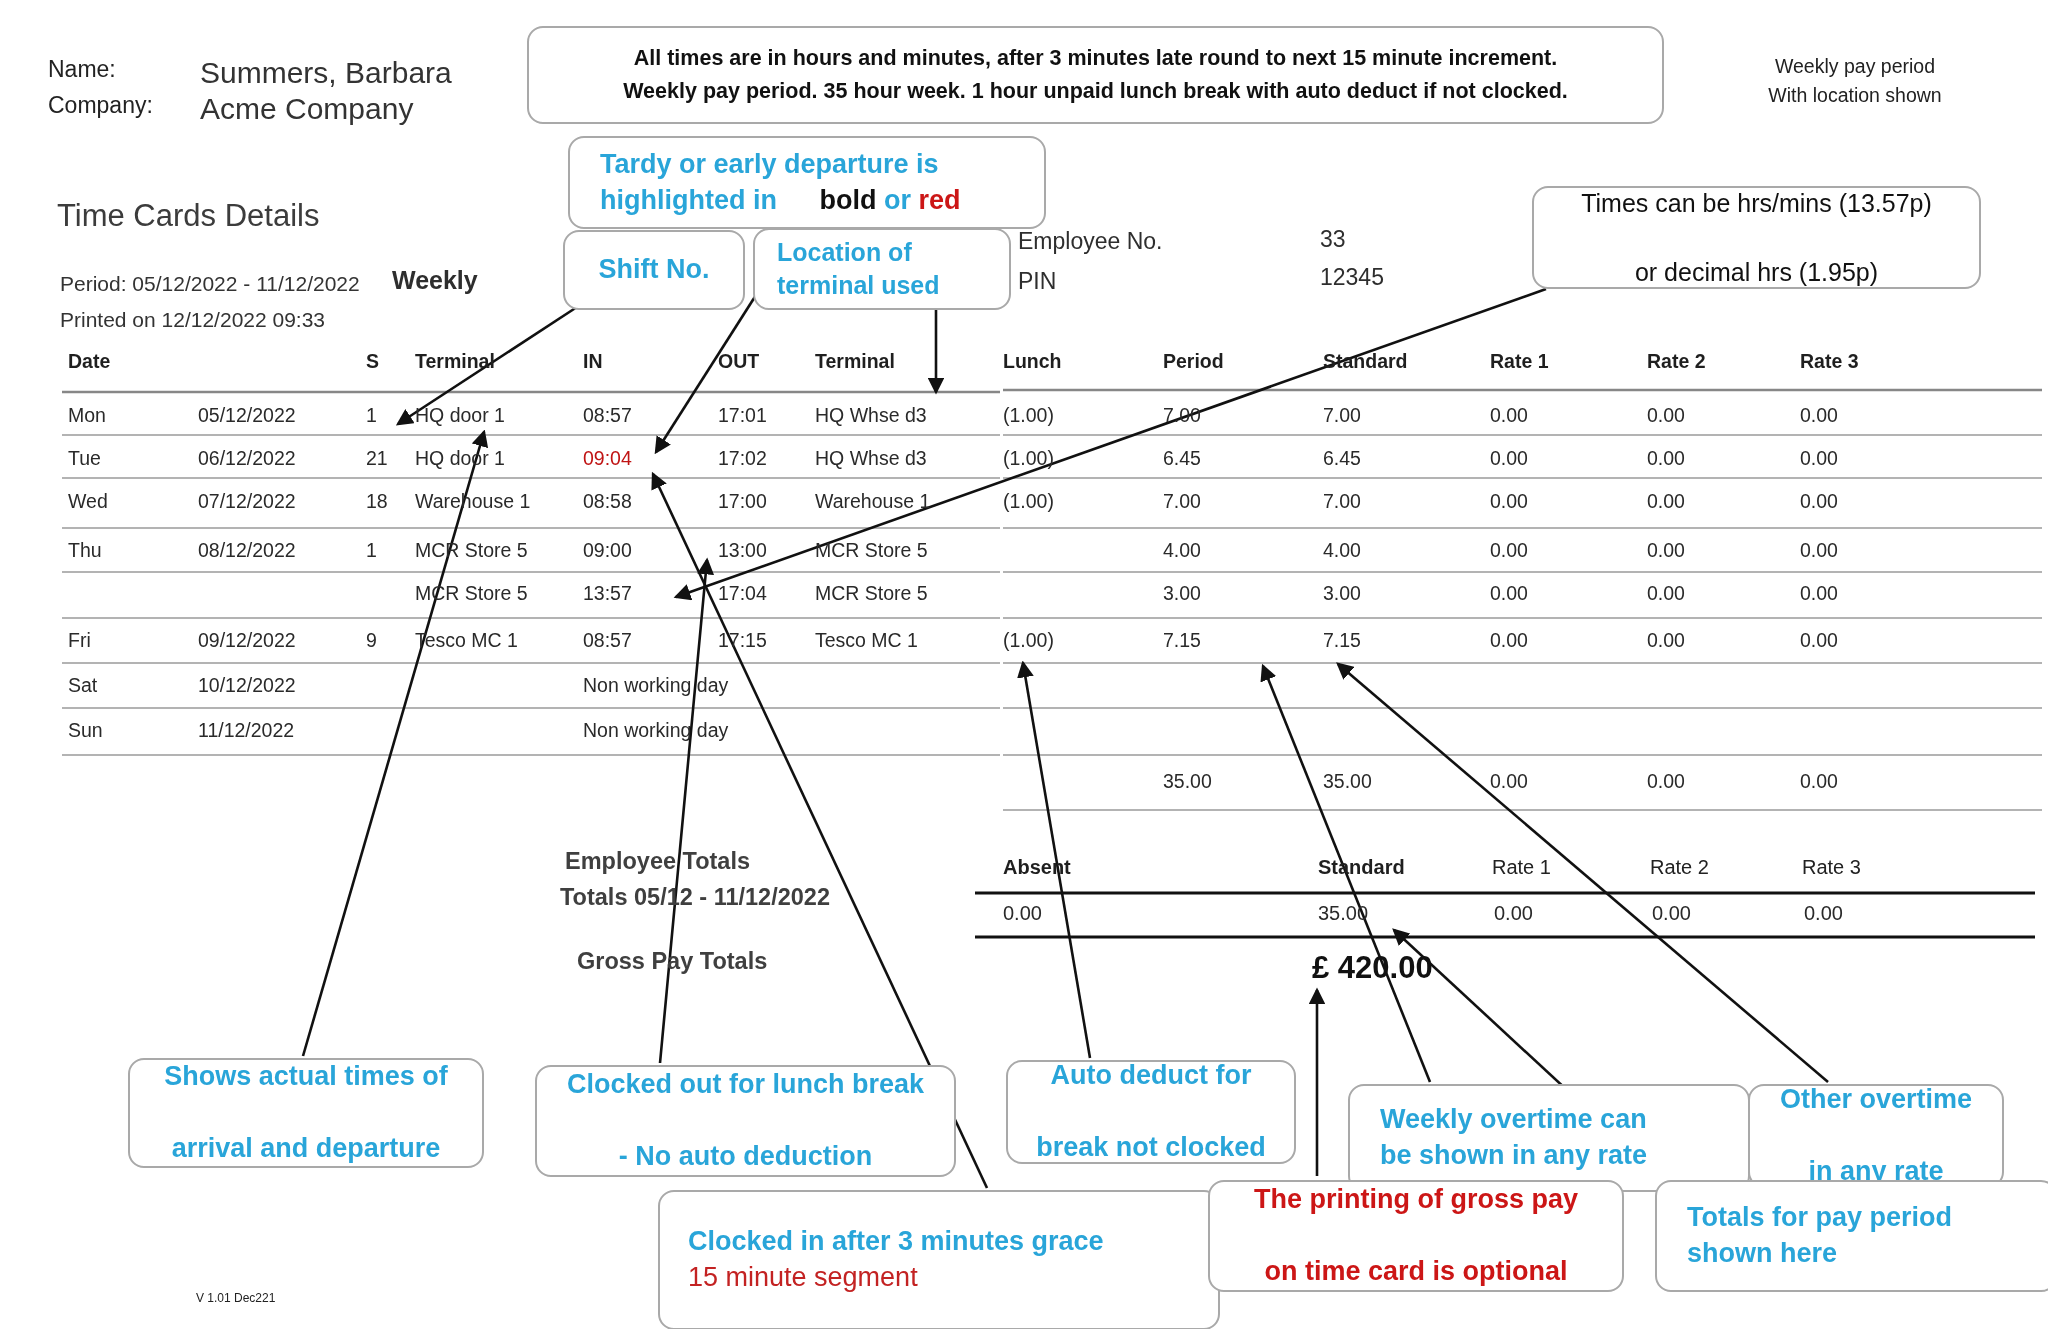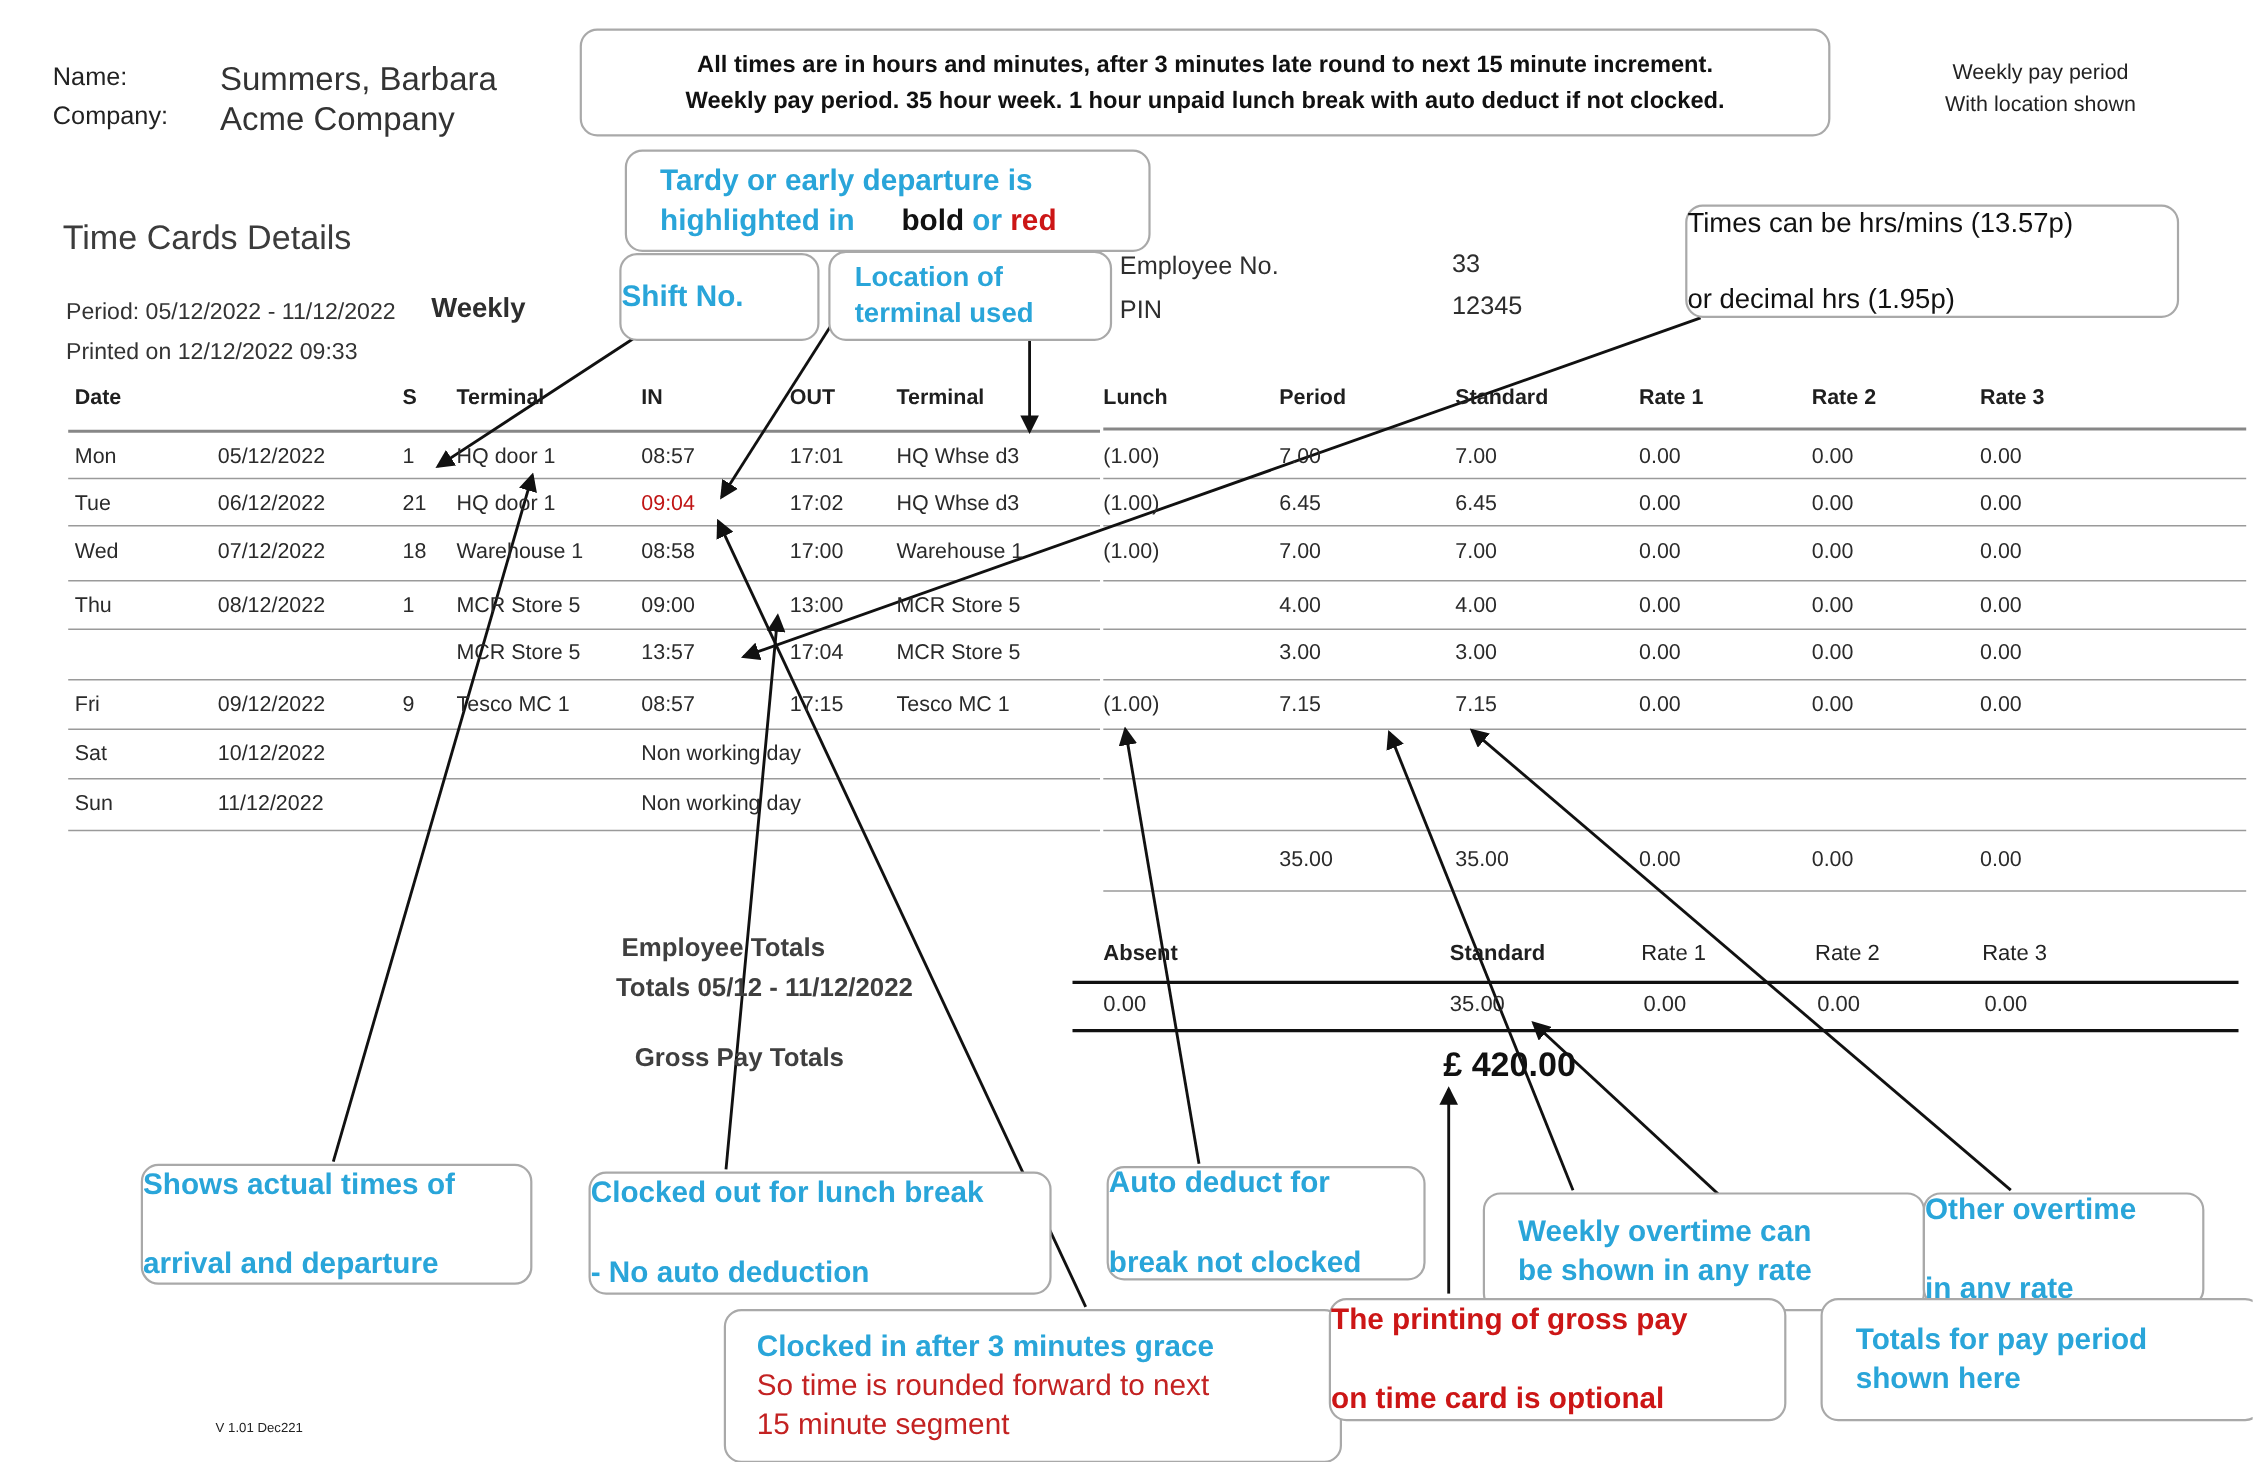--- a/index.html
+++ b/index.html
@@ -15,21 +15,21 @@
   .weekly{font-size:25px;font-weight:bold;color:#2e2e2e;}
   .empmeta{font-size:23px;color:#2e2e2e;}
   
   .box{position:absolute;background:#fff;border:2px solid #a9a9a9;border-radius:16px;}
   .note-box{display:flex;flex-direction:column;justify-content:center;align-items:center;}
   .note-line{font-size:21.5px;font-weight:bold;color:#111;line-height:1.55;}
   .corner{font-size:19.5px;color:#222;text-align:center;line-height:1.5;}
   .callout{display:flex;flex-direction:column;justify-content:center;}
   .cyan{color:#29a5d9;font-weight:bold;}
   .callout .ln{font-size:27px;line-height:1.32;}
-  .center{align-items:flex-start;text-align:center;gap:36px;}
+  .center{align-items:center;text-align:center;gap:36px;}
   .leftpad{padding-left:30px;}
   .red-b{color:#cc1616;font-weight:bold;}
   .black-b{color:#111;font-weight:bold;margin-left:35px;}
   .red-t{color:#c32222;font-weight:bold;}
   
   .hdr span,.row span{position:absolute;font-size:19.5px;}
   .hdr span{font-weight:bold;color:#1f1f1f;}
   .row span{color:#2a2a2a;}
   .row .red{color:#c01414;}
   .col-day{left:68px;}  .col-date{left:198px;} .col-s{left:366px;}  .col-t1{left:415px;}
@@ -303,21 +303,20 @@
     <div class="ln cyan">be shown in any rate</div>
   </div>
 
   <div class="box callout center" style="left:1748px;top:1084px;width:252px;height:100px;">
     <div class="ln cyan">Other overtime</div>
     <div class="ln cyan">in any rate</div>
   </div>
 
   <div class="box callout" style="left:658px;top:1190px;width:530px;height:136px;padding-left:28px;">
     <div class="ln cyan">Clocked in after 3 minutes grace</div>
-    <div class="ln red-t" style="font-weight:normal;color:#c32222;">So time is rounded forward to next</div>
     <div class="ln red-t" style="font-weight:normal;color:#c32222;">15 minute segment</div>
   </div>
 
   <div class="box callout center" style="left:1208px;top:1180px;width:412px;height:108px;">
     <div class="ln red-b">The printing of gross pay</div>
     <div class="ln red-b">on time card is optional</div>
   </div>
 
   <div class="box callout leftpad" style="left:1655px;top:1180px;width:368px;height:108px;">
     <div class="ln cyan">Totals for pay period</div>

